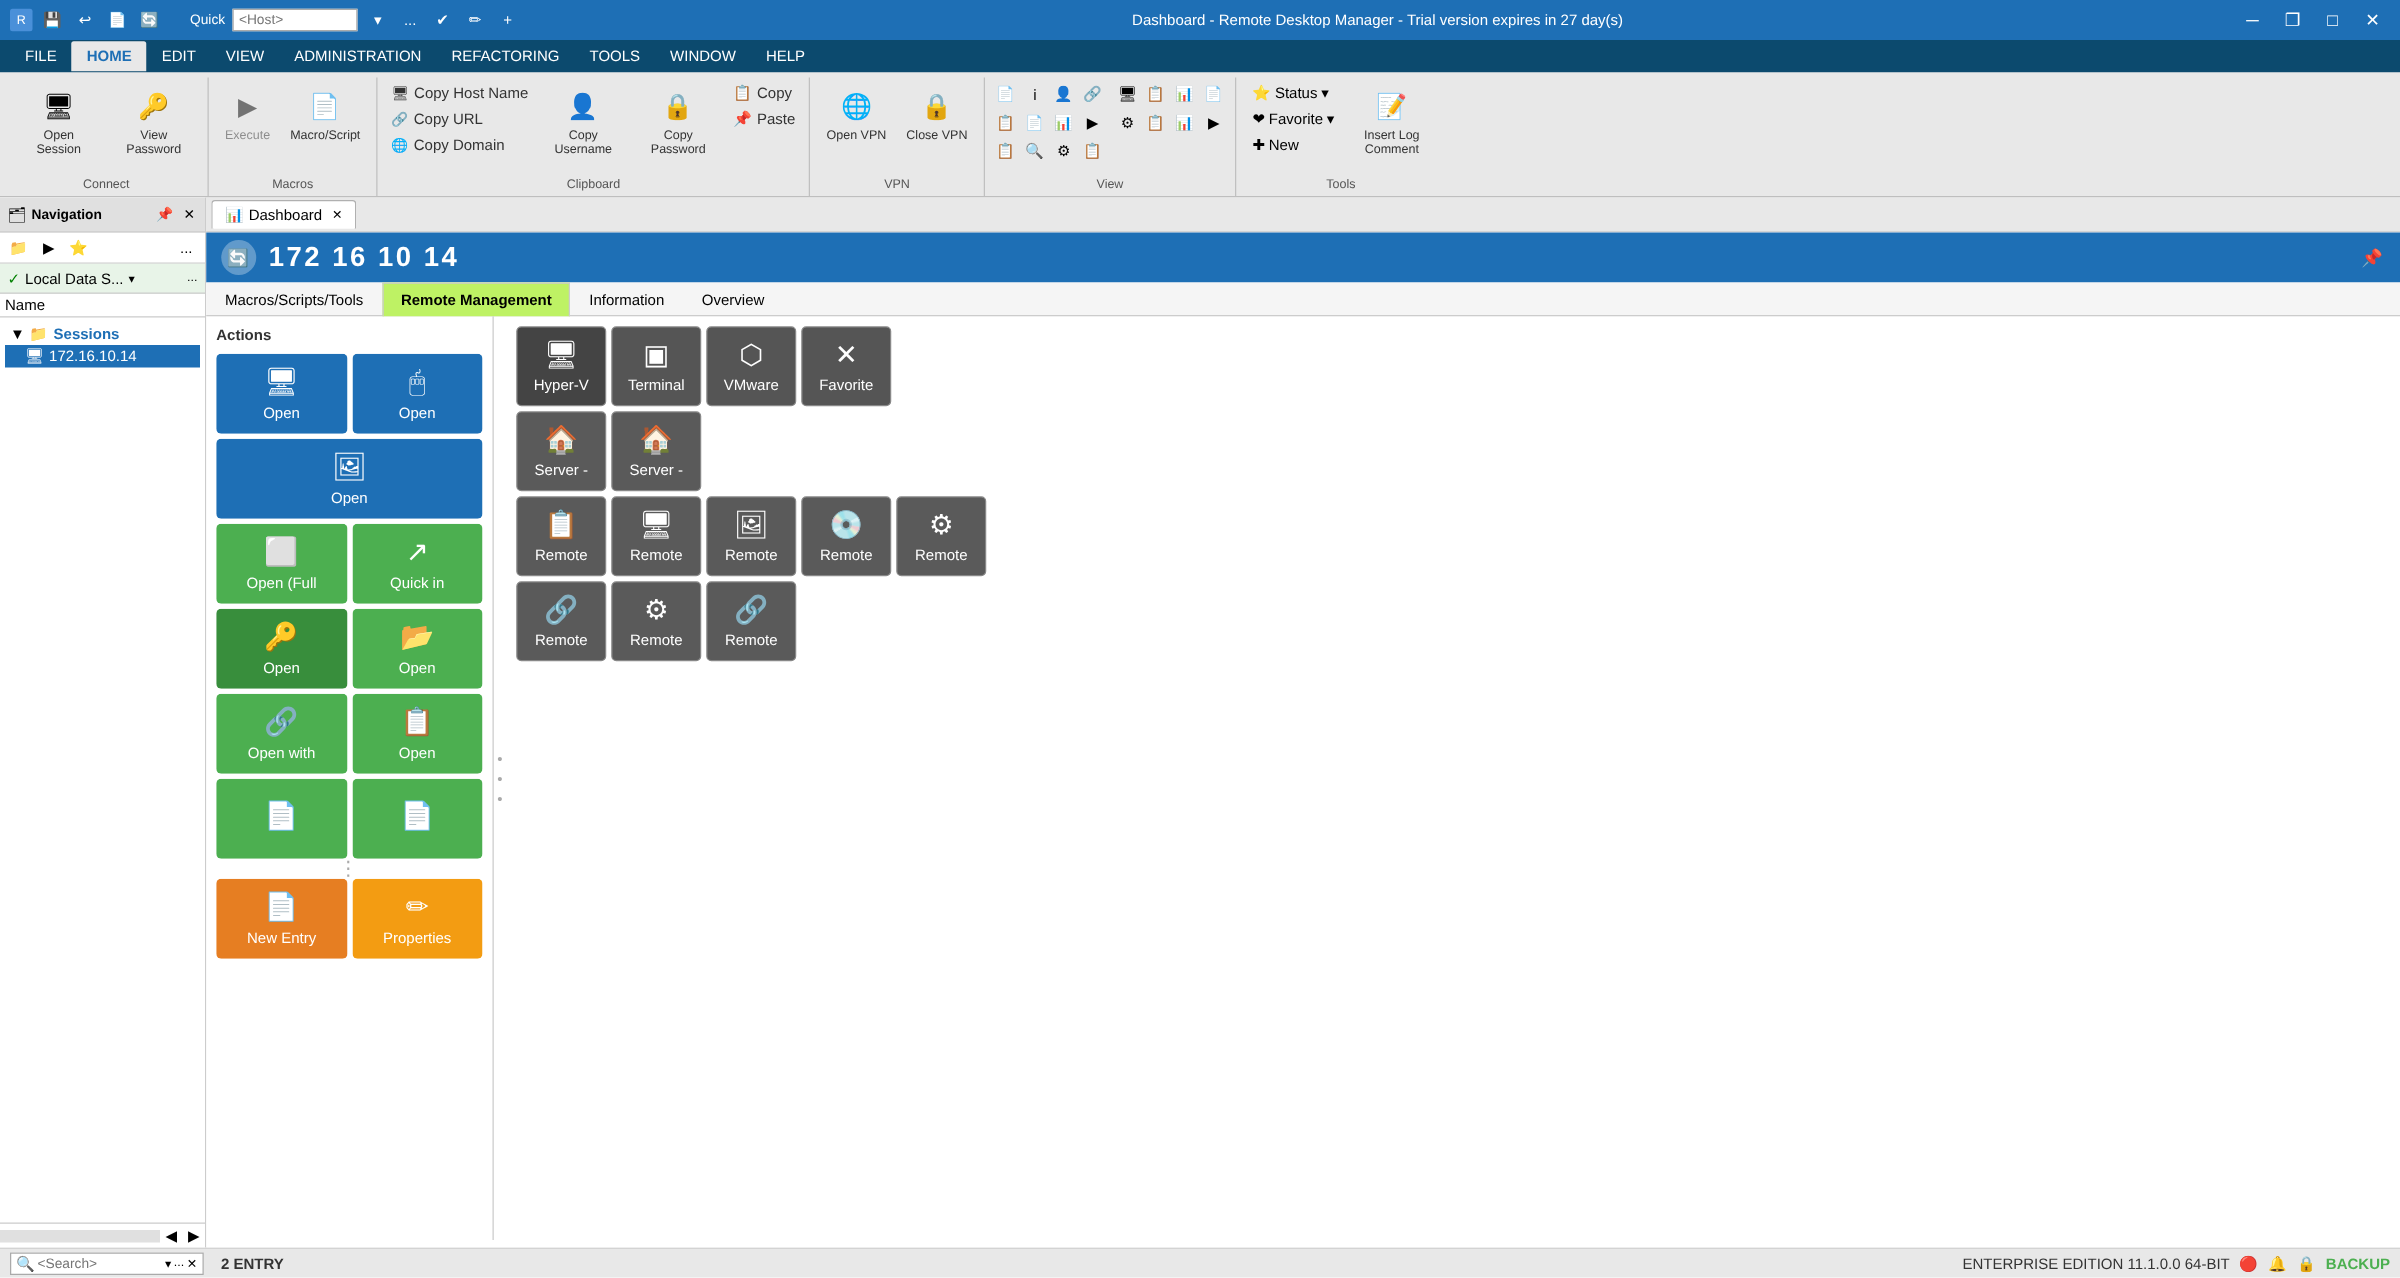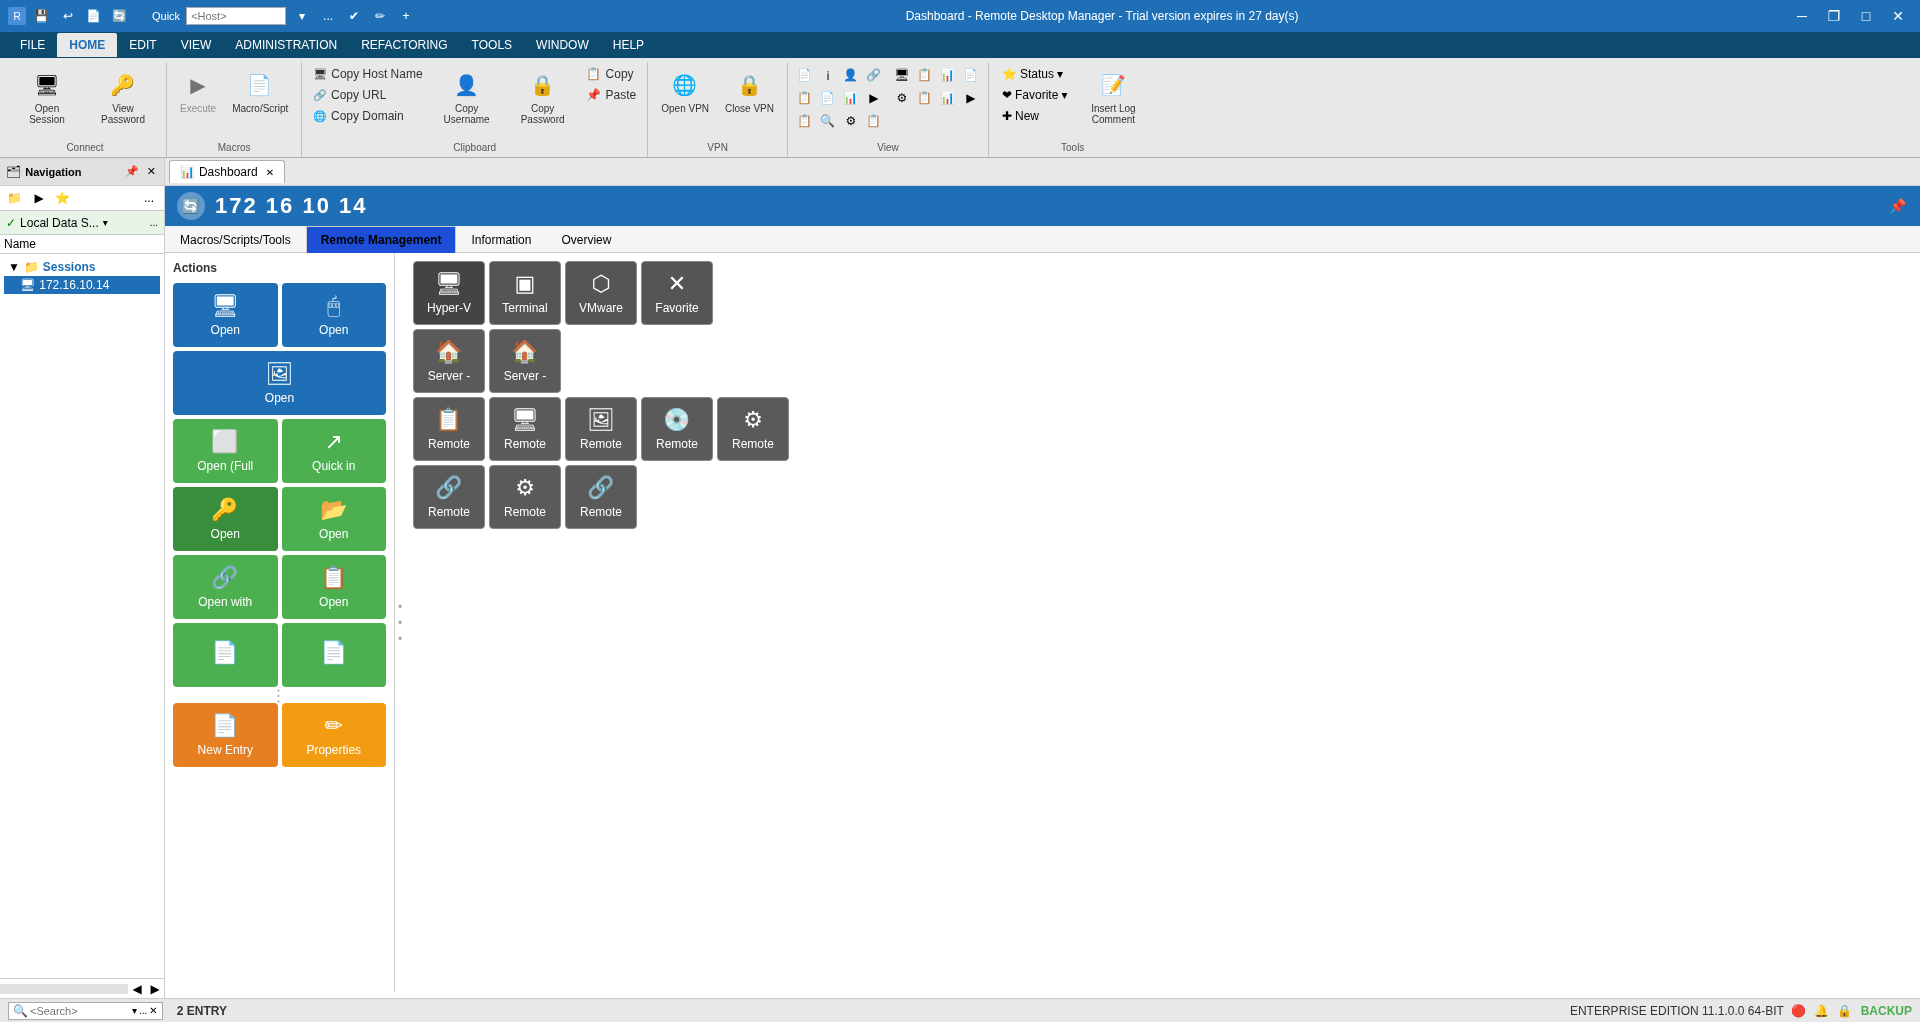--- a/index.html
+++ b/index.html
@@ -164,21 +164,21 @@
     
     #inner-tabs {
       display: flex;
       border-bottom: 1px solid #ccc;
       background: #f5f5f5;
     }
     .inner-tab {
       padding: 6px 14px; cursor: pointer; font-size: 12px; border: 1px solid transparent;
       border-bottom: none; margin-bottom: -1px;
     }
-    .inner-tab.active { background: #1d4ed8; border-color: #ccc; border-bottom-color: white; font-weight: bold; }
+    .inner-tab.active { background: #bef264; border-color: #ccc; border-bottom-color: white; font-weight: bold; }
 
     
     #actions-panel {
       display: flex;
       height: calc(100% - 40px - 33px);
     }
     #actions-section {
       width: 230px;
       border-right: 1px solid #ccc;
       padding: 8px;

